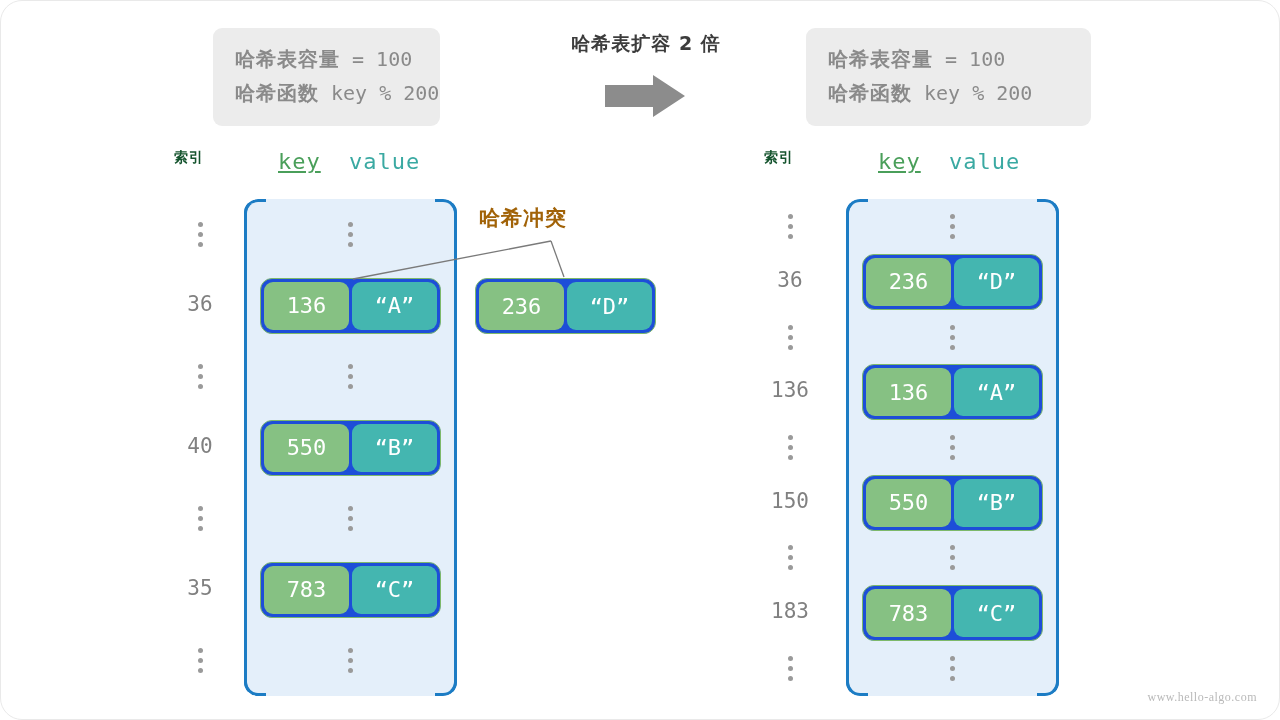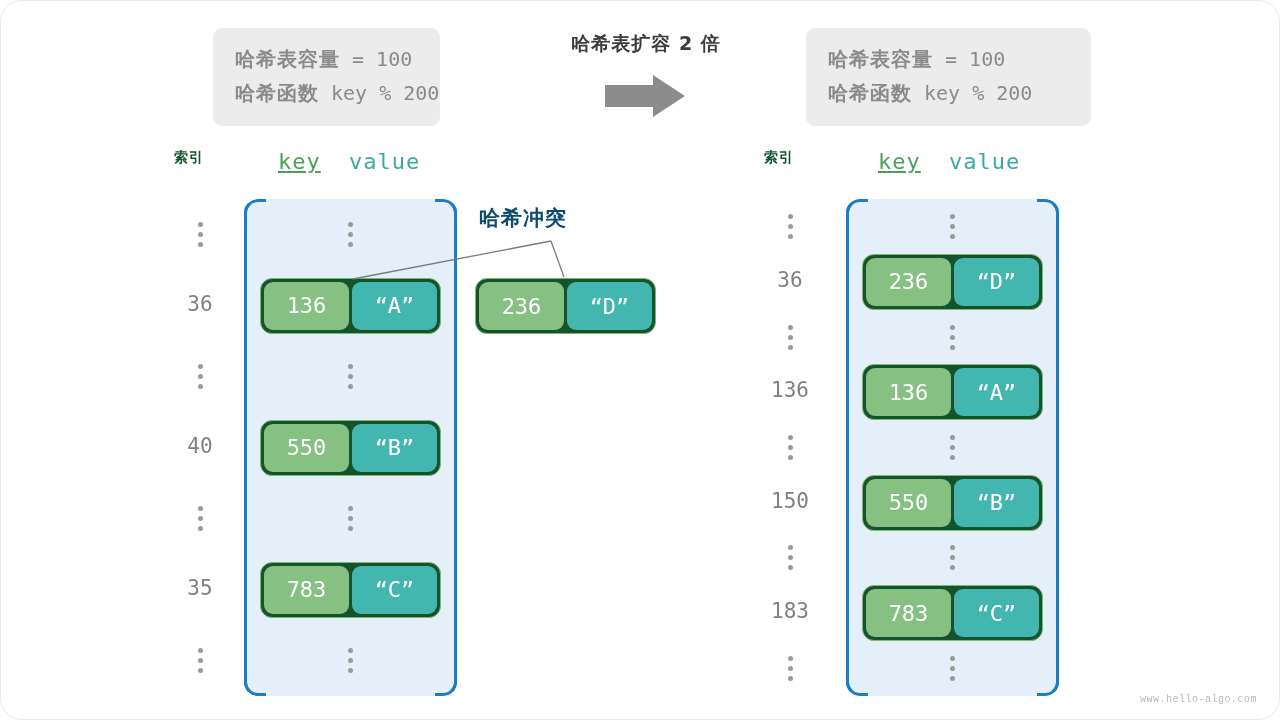--- a/index.html
+++ b/index.html
@@ -167,21 +167,21 @@
     height: 5px;
     border-radius: 50%;
     background: #9a9a9a;
   }
 
   
   .pair {
     display: inline-flex;
     border: 1.5px solid #7db96a;
     border-radius: 12px;
-    background: #14532d;
+    background: #1d4ed8;
     padding: 3px;
     box-sizing: border-box;
   }
   .pair .cell {
     display: flex;
     align-items: center;
     justify-content: center;
     width: 85px;
     height: 48px;
     box-sizing: border-box;
@@ -205,40 +205,40 @@
   }
 
   
   #collision-label {
     position: absolute;
     left: 478px;
     top: 203px;
     font-family: "DejaVu Sans", "Liberation Sans", sans-serif;
     font-weight: bold;
     font-size: 21px;
-    color: #0c4a6e;
+    color: #a16207;
     letter-spacing: 1px;
     white-space: nowrap;
   }
   #leader-svg {
     position: absolute;
     left: 0;
     top: 0;
     width: 1280px;
     height: 720px;
     pointer-events: none;
   }
 
   
   #watermark {
     position: absolute;
     right: 22px;
     bottom: 14px;
-    font-family: Liberation Mono, monospace;
-    font-size: 10px;
+    font-family: Liberation Serif, serif;
+    font-size: 12px;
     color: #b9b9b9;
     letter-spacing: 0.5px;
     white-space: nowrap;
   }
 </style>
 </head>
 <body>
 
 <div id="canvas">
 

